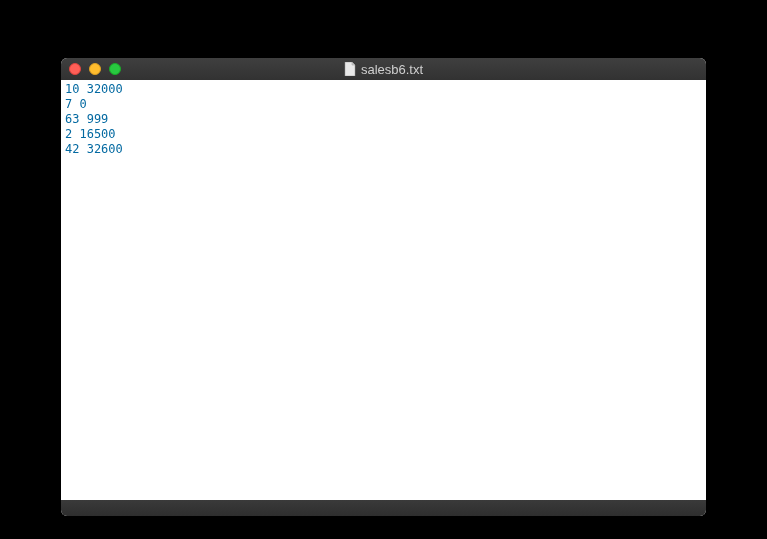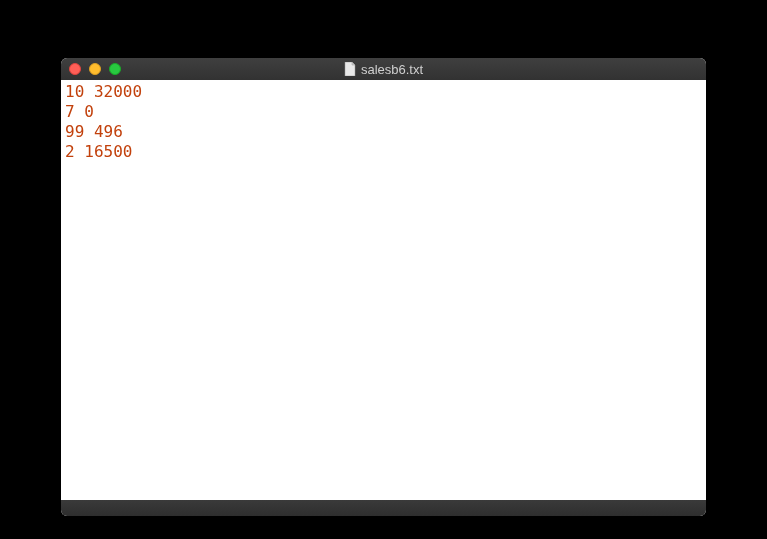--- a/index.html
+++ b/index.html
@@ -77,23 +77,23 @@
     .title-text {
       color: #cfcfcf;
       font-size: 13px;
       font-weight: 400;
     }
     .content {
       flex: 1;
       background: #ffffff;
       padding: 2px 4px;
       font-family: "Monaco", "Menlo", "Consolas", monospace;
-      font-size: 16px;
+      font-size: 12px;
       line-height: 1.25;
-      color: #c2410c;
+      color: #0369a1;
       white-space: pre;
       overflow: auto;
     }
     .bottombar {
       height: 16px;
       background: linear-gradient(to bottom, #3a3a3a, #2e2e2e);
       flex-shrink: 0;
     }
     .line {
       display: block;
@@ -112,15 +112,15 @@
     <div class="title-container">
       <span class="file-icon">
         <svg viewBox="0 0 12 14" width="12" height="14">
           <path d="M1 0 L8 0 L11 3 L11 14 L1 14 Z" fill="#e8e8e8" stroke="#999" stroke-width="0.5"></path>
           <path d="M8 0 L8 3 L11 3 Z" fill="#cccccc" stroke="#999" stroke-width="0.5"></path>
         </svg>
       </span>
       <span class="title-text">salesb6.txt</span>
     </div>
   </div>
-  <div class="content" id="text-content"><span class="line">10 32000</span><span class="line">7 0</span><span class="line">99 496</span><span class="line">2 16500</span></div>
+  <div class="content" id="text-content"><span class="line">10 32000</span><span class="line">7 0</span><span class="line">63 999</span><span class="line">2 16500</span><span class="line">42 32600</span></div>
   <div class="bottombar"></div>
 </div>
 
 </body></html>

